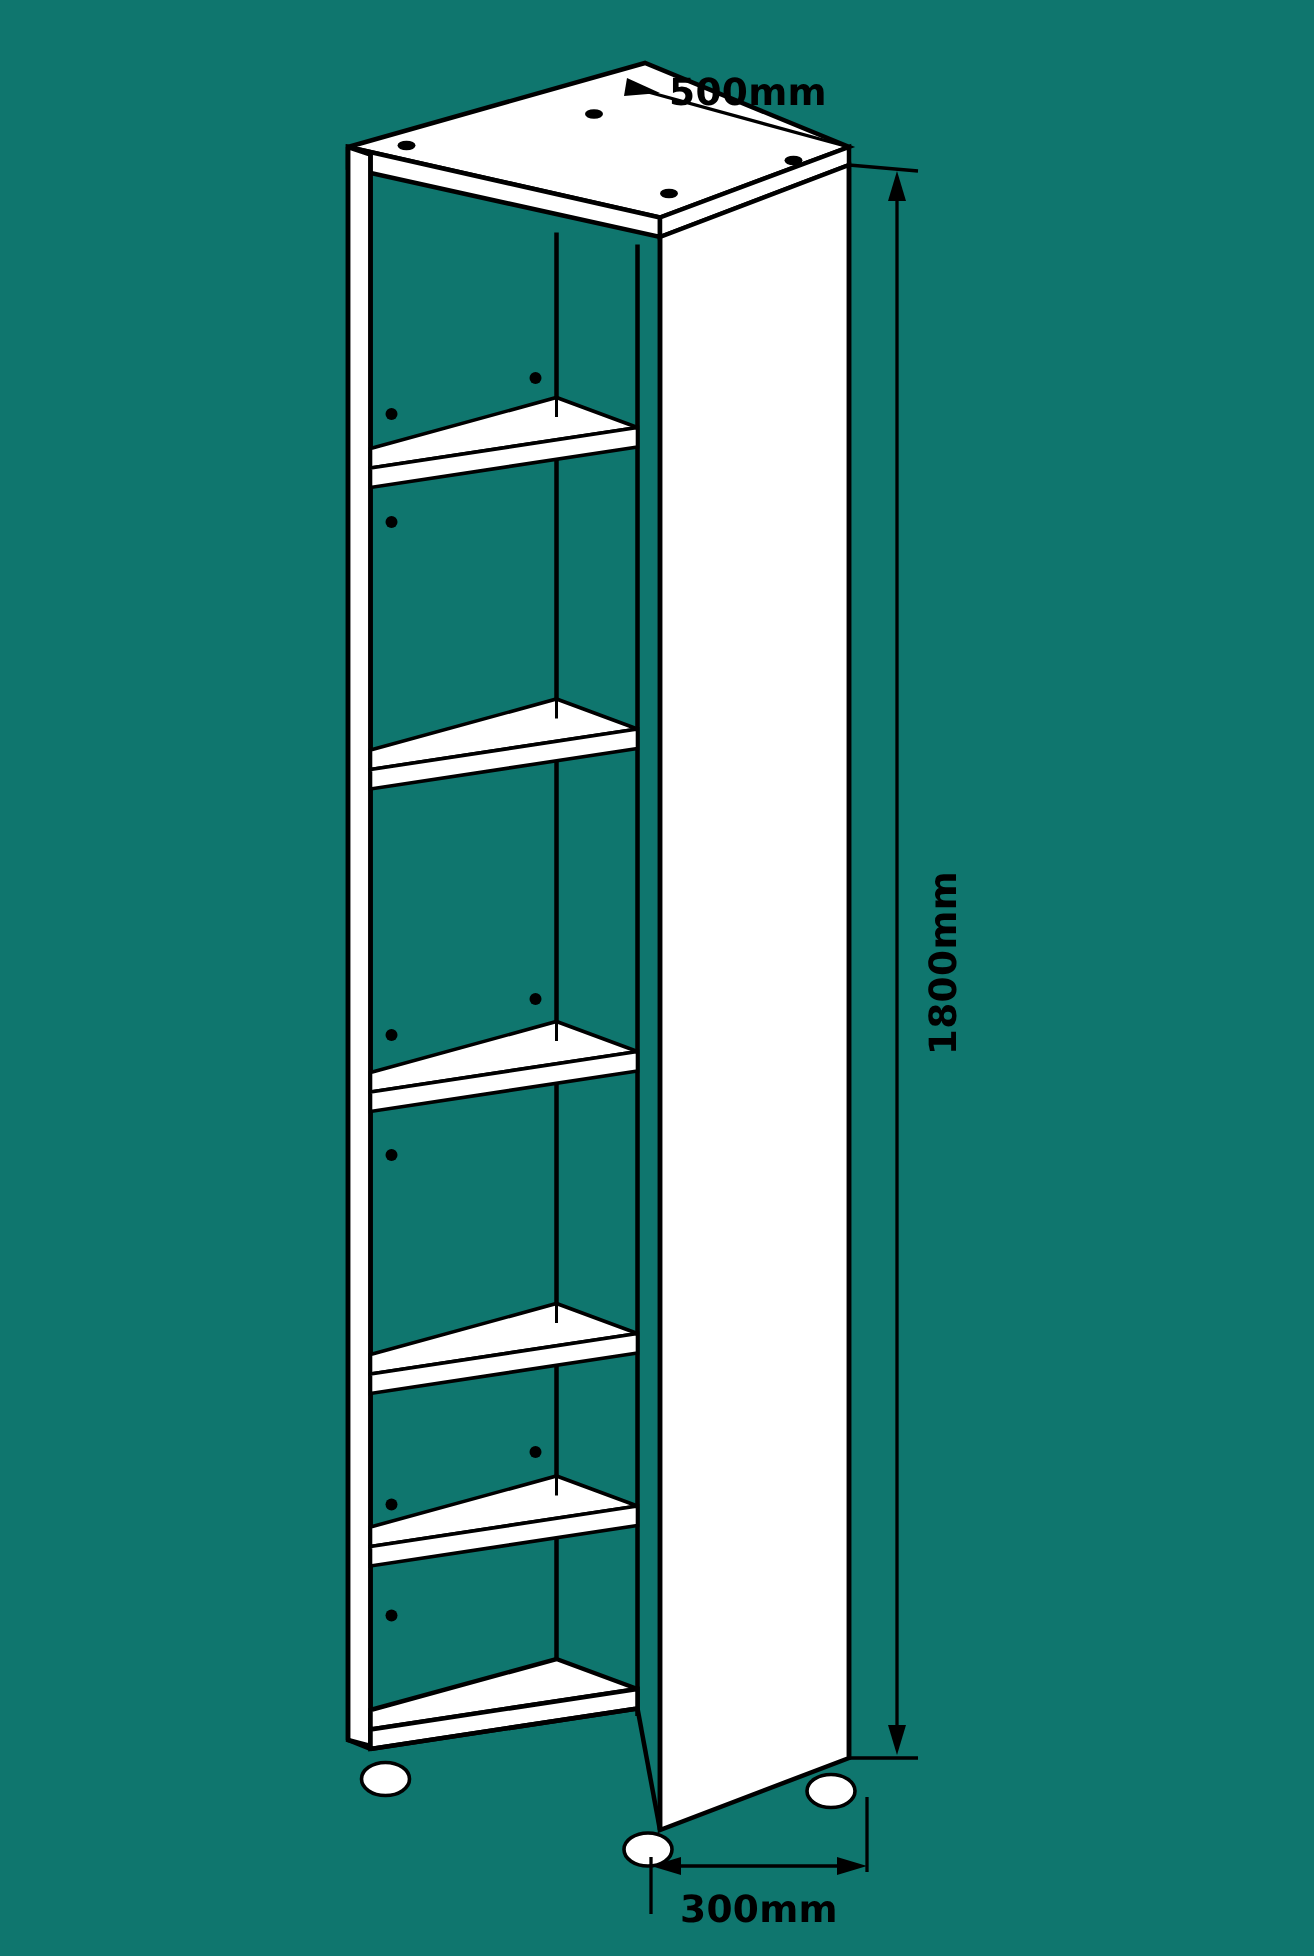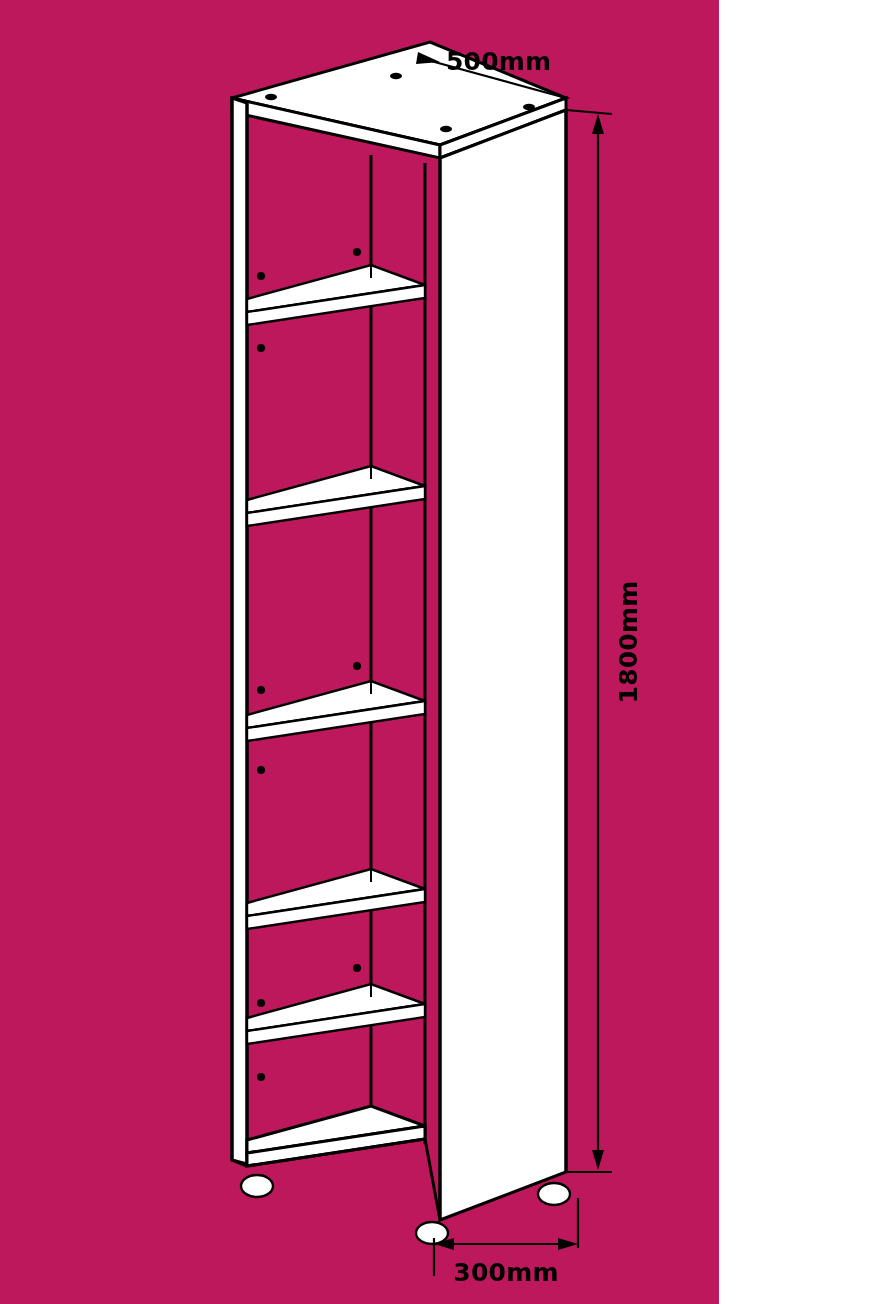--- a/index.html
+++ b/index.html
@@ -5,23 +5,23 @@
   html, body {
     margin: 0;
     padding: 0;
     background: #ffffff;
   }
   body {
     font-family: "DejaVu Sans", "Liberation Sans", sans-serif;
   }
   #canvas-wrap {
     position: relative;
-    width: 719px;
+    width: 876px;
     height: 1304px;
-    background: #be185d;
+    background: #0f766e;
     overflow: hidden;
   }
   svg#drawing {
     position: absolute;
     left: 0;
     top: 0;
     width: 876px;
     height: 1304px;
     display: block;
   }

